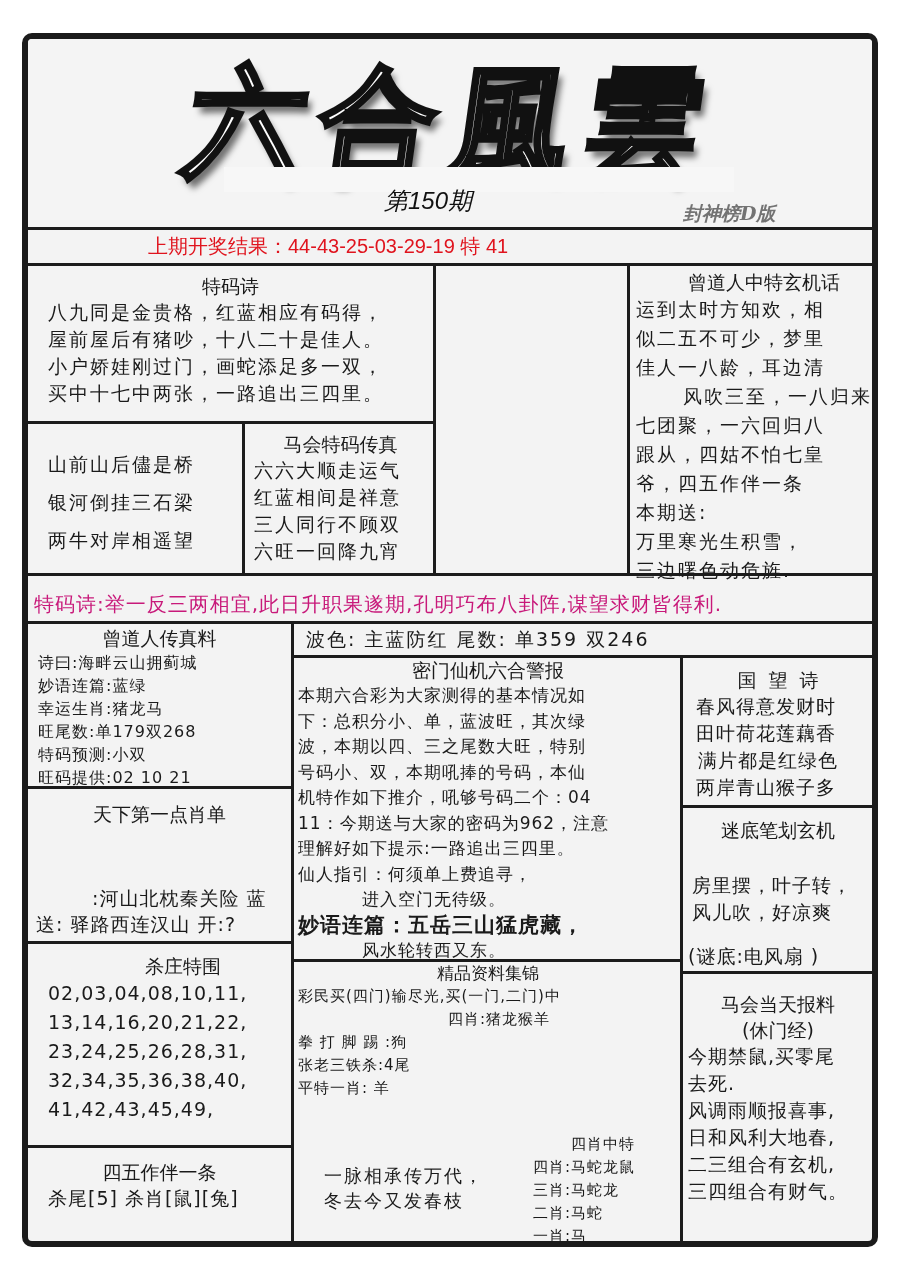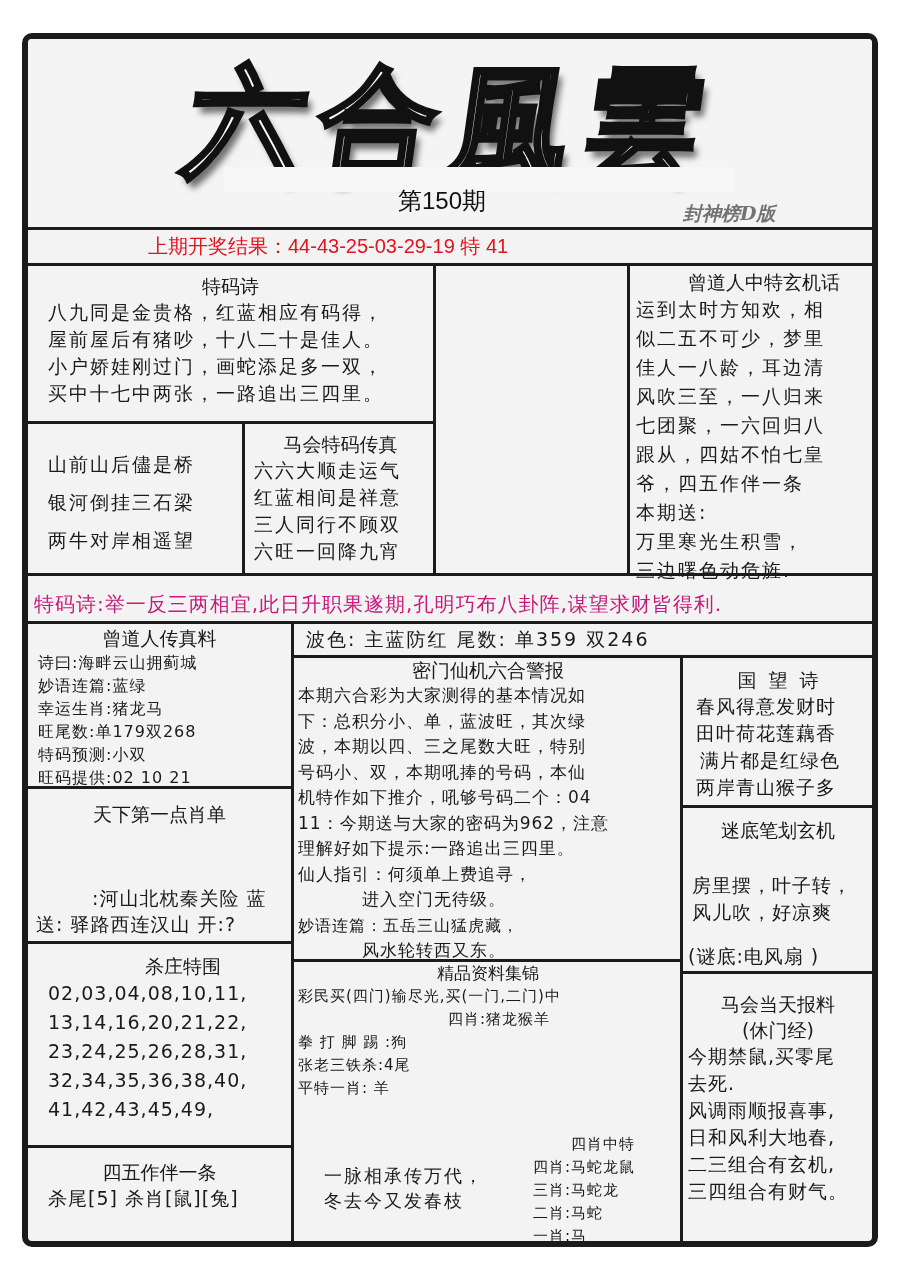--- a/index.html
+++ b/index.html
@@ -14,21 +14,21 @@
   .vline { position: absolute; background: #1b1b1b; width: 3px; }
   .header { left: 0; top: 0; width: 844px; height: 188px; background: #f4f4f4; }
   .logo { position: absolute; left: 160px; top: 8px; width: 620px; height: 150px; }
   .logo-text {
     position: absolute; left: 0; top: 0; font-family: "DejaVu Serif", serif; font-weight: bold;
     font-size: 118px; letter-spacing: 14px; color: #ffffff; line-height: 150px; white-space: nowrap;
     -webkit-text-stroke: 4px #111; text-shadow: 6px 8px 6px rgba(0,0,0,0.55);
     transform: skewX(-8deg);
   }
   .issue-band { position: absolute; left: 196px; top: 128px; width: 510px; height: 25px; background: #f7f7f7; }
-  .issue { position: absolute; left: 370px; top: 146px; font-size: 24px; color: #111; font-family: "Liberation Sans", sans-serif; }
+  .issue { position: absolute; left: 356px; top: 146px; font-size: 24px; color: #111; font-family: "Liberation Sans", sans-serif; font-style: italic; }
   .edition { position: absolute; left: 655px; top: 162px; font-size: 19px; font-style: italic; font-weight: bold; color: #737373; font-family: "DejaVu Serif", serif; }
   .result { position: absolute; left: 120px; top: 194px; font-size: 20px; color: #e0141e; font-family: "Liberation Sans", sans-serif; white-space: nowrap; }
   .box-title { text-align: center; font-size: 19px; line-height: 26px; }
   .txt { font-size: 19px; line-height: 27px; letter-spacing: 2px; white-space: nowrap; }
   .small { font-size: 16px; line-height: 23px; letter-spacing: 1px; white-space: nowrap; }
   .pink { position: absolute; left: 6px; top: 552px; font-size: 20px; color: #c8197a; white-space: nowrap; letter-spacing: 1px; }
 </style>
 </head>
 <body>
 
@@ -74,21 +74,21 @@
     <div class="txt" style="padding-left:6px;">三人同行不顾双</div>
     <div class="txt" style="padding-left:6px;">六旺一回降九宵</div>
   </div>
 
 
   <div class="abs" style="left:608px;top:230px;width:236px;">
     <div class="box-title" style="padding-left:20px;">曾道人中特玄机话</div>
     <div class="txt" style="line-height:29px;">运到太时方知欢，相</div>
     <div class="txt" style="line-height:29px;">似二五不可少，梦里</div>
     <div class="txt" style="line-height:29px;">佳人一八龄，耳边清</div>
-    <div class="txt" style="line-height:29px;">风吹三至，一八归来</div>
+    <div class="txt" style="line-height:29px;text-align:right;">风吹三至，一八归来</div>
     <div class="txt" style="line-height:29px;">七团聚，一六回归八</div>
     <div class="txt" style="line-height:29px;">跟从，四姑不怕七皇</div>
     <div class="txt" style="line-height:29px;">爷，四五作伴一条</div>
     <div class="txt" style="line-height:29px;">本期送:</div>
     <div class="txt" style="line-height:29px;">万里寒光生积雪，</div>
     <div class="txt" style="line-height:29px;">三边曙色动危旌.</div>
   </div>
 
   <div class="hline" style="left:0;top:534px;width:844px;"></div>
   <div class="pink">特码诗:举一反三两相宜,此日升职果遂期,孔明巧布八卦阵,谋望求财皆得利.</div>
@@ -142,21 +142,21 @@
     <div class="box-title">密门仙机六合警报</div>
     <div class="small" style="font-size:17px;line-height:25.5px;">本期六合彩为大家测得的基本情况如</div>
     <div class="small" style="font-size:17px;line-height:25.5px;">下：总积分小、单，蓝波旺，其次绿</div>
     <div class="small" style="font-size:17px;line-height:25.5px;">波，本期以四、三之尾数大旺，特别</div>
     <div class="small" style="font-size:17px;line-height:25.5px;">号码小、双，本期吼捧的号码，本仙</div>
     <div class="small" style="font-size:17px;line-height:25.5px;">机特作如下推介，吼够号码二个：04</div>
     <div class="small" style="font-size:17px;line-height:25.5px;">11：今期送与大家的密码为962，注意</div>
     <div class="small" style="font-size:17px;line-height:25.5px;">理解好如下提示:一路追出三四里。</div>
     <div class="small" style="font-size:17px;line-height:25.5px;">仙人指引：何须单上费追寻，</div>
     <div class="small" style="font-size:17px;line-height:25.5px;white-space:pre;">          进入空门无待级。</div>
-    <div class="small" style="font-size:16px;line-height:25.5px;">妙语连篇：五岳三山猛虎藏，</div>
+    <div class="small" style="font-size:21px;line-height:25.5px;font-weight:bold;">妙语连篇：五岳三山猛虎藏，</div>
     <div class="small" style="font-size:17px;line-height:25.5px;white-space:pre;">          风水轮转西又东。</div>
   </div>
   <div class="hline" style="left:266px;top:920px;width:387px;"></div>
 
   <div class="abs" style="left:270px;top:922px;width:380px;">
     <div class="box-title" style="font-size:17px;line-height:24px;">精品资料集锦</div>
     <div class="small" style="font-size:15px;">彩民买(四门)输尽光,买(一门,二门)中</div>
     <div class="small" style="font-size:15px;padding-left:150px;">四肖:猪龙猴羊</div>
     <div class="small" style="font-size:15px;">拳 打 脚 踢 :狗</div>
     <div class="small" style="font-size:15px;">张老三铁杀:4尾</div>
@@ -171,21 +171,21 @@
     <div class="small" style="font-size:15px;">四肖:马蛇龙鼠</div>
     <div class="small" style="font-size:15px;">三肖:马蛇龙</div>
     <div class="small" style="font-size:15px;">二肖:马蛇</div>
     <div class="small" style="font-size:15px;">一肖:马</div>
   </div>
 
   <div class="abs" style="left:656px;top:628px;width:188px;">
     <div class="box-title" style="white-space:pre;">国  望  诗</div>
     <div class="txt" style="padding-left:12px;letter-spacing:1px;">春风得意发财时</div>
     <div class="txt" style="padding-left:12px;letter-spacing:1px;">田叶荷花莲藕香</div>
-    <div class="txt" style="padding-left:16px;letter-spacing:1px;">满片都是红绿色</div>
+    <div class="txt" style="padding-left:2px;letter-spacing:1px;margin-left:12px;">满片都是红绿色</div>
     <div class="txt" style="padding-left:12px;letter-spacing:1px;">两岸青山猴子多</div>
   </div>
   <div class="hline" style="left:654px;top:766px;width:190px;"></div>
 
   <div class="abs" style="left:656px;top:778px;width:188px;">
     <div class="box-title">迷底笔划玄机</div>
     <div class="txt" style="padding-left:8px;letter-spacing:1px;margin-top:29px;">房里摆，叶子转，</div>
     <div class="txt" style="padding-left:8px;letter-spacing:1px;">风儿吹，好凉爽</div>
   </div>
   <div class="abs txt" style="left:660px;top:904px;letter-spacing:1px;">(谜底:电风扇 )</div>

